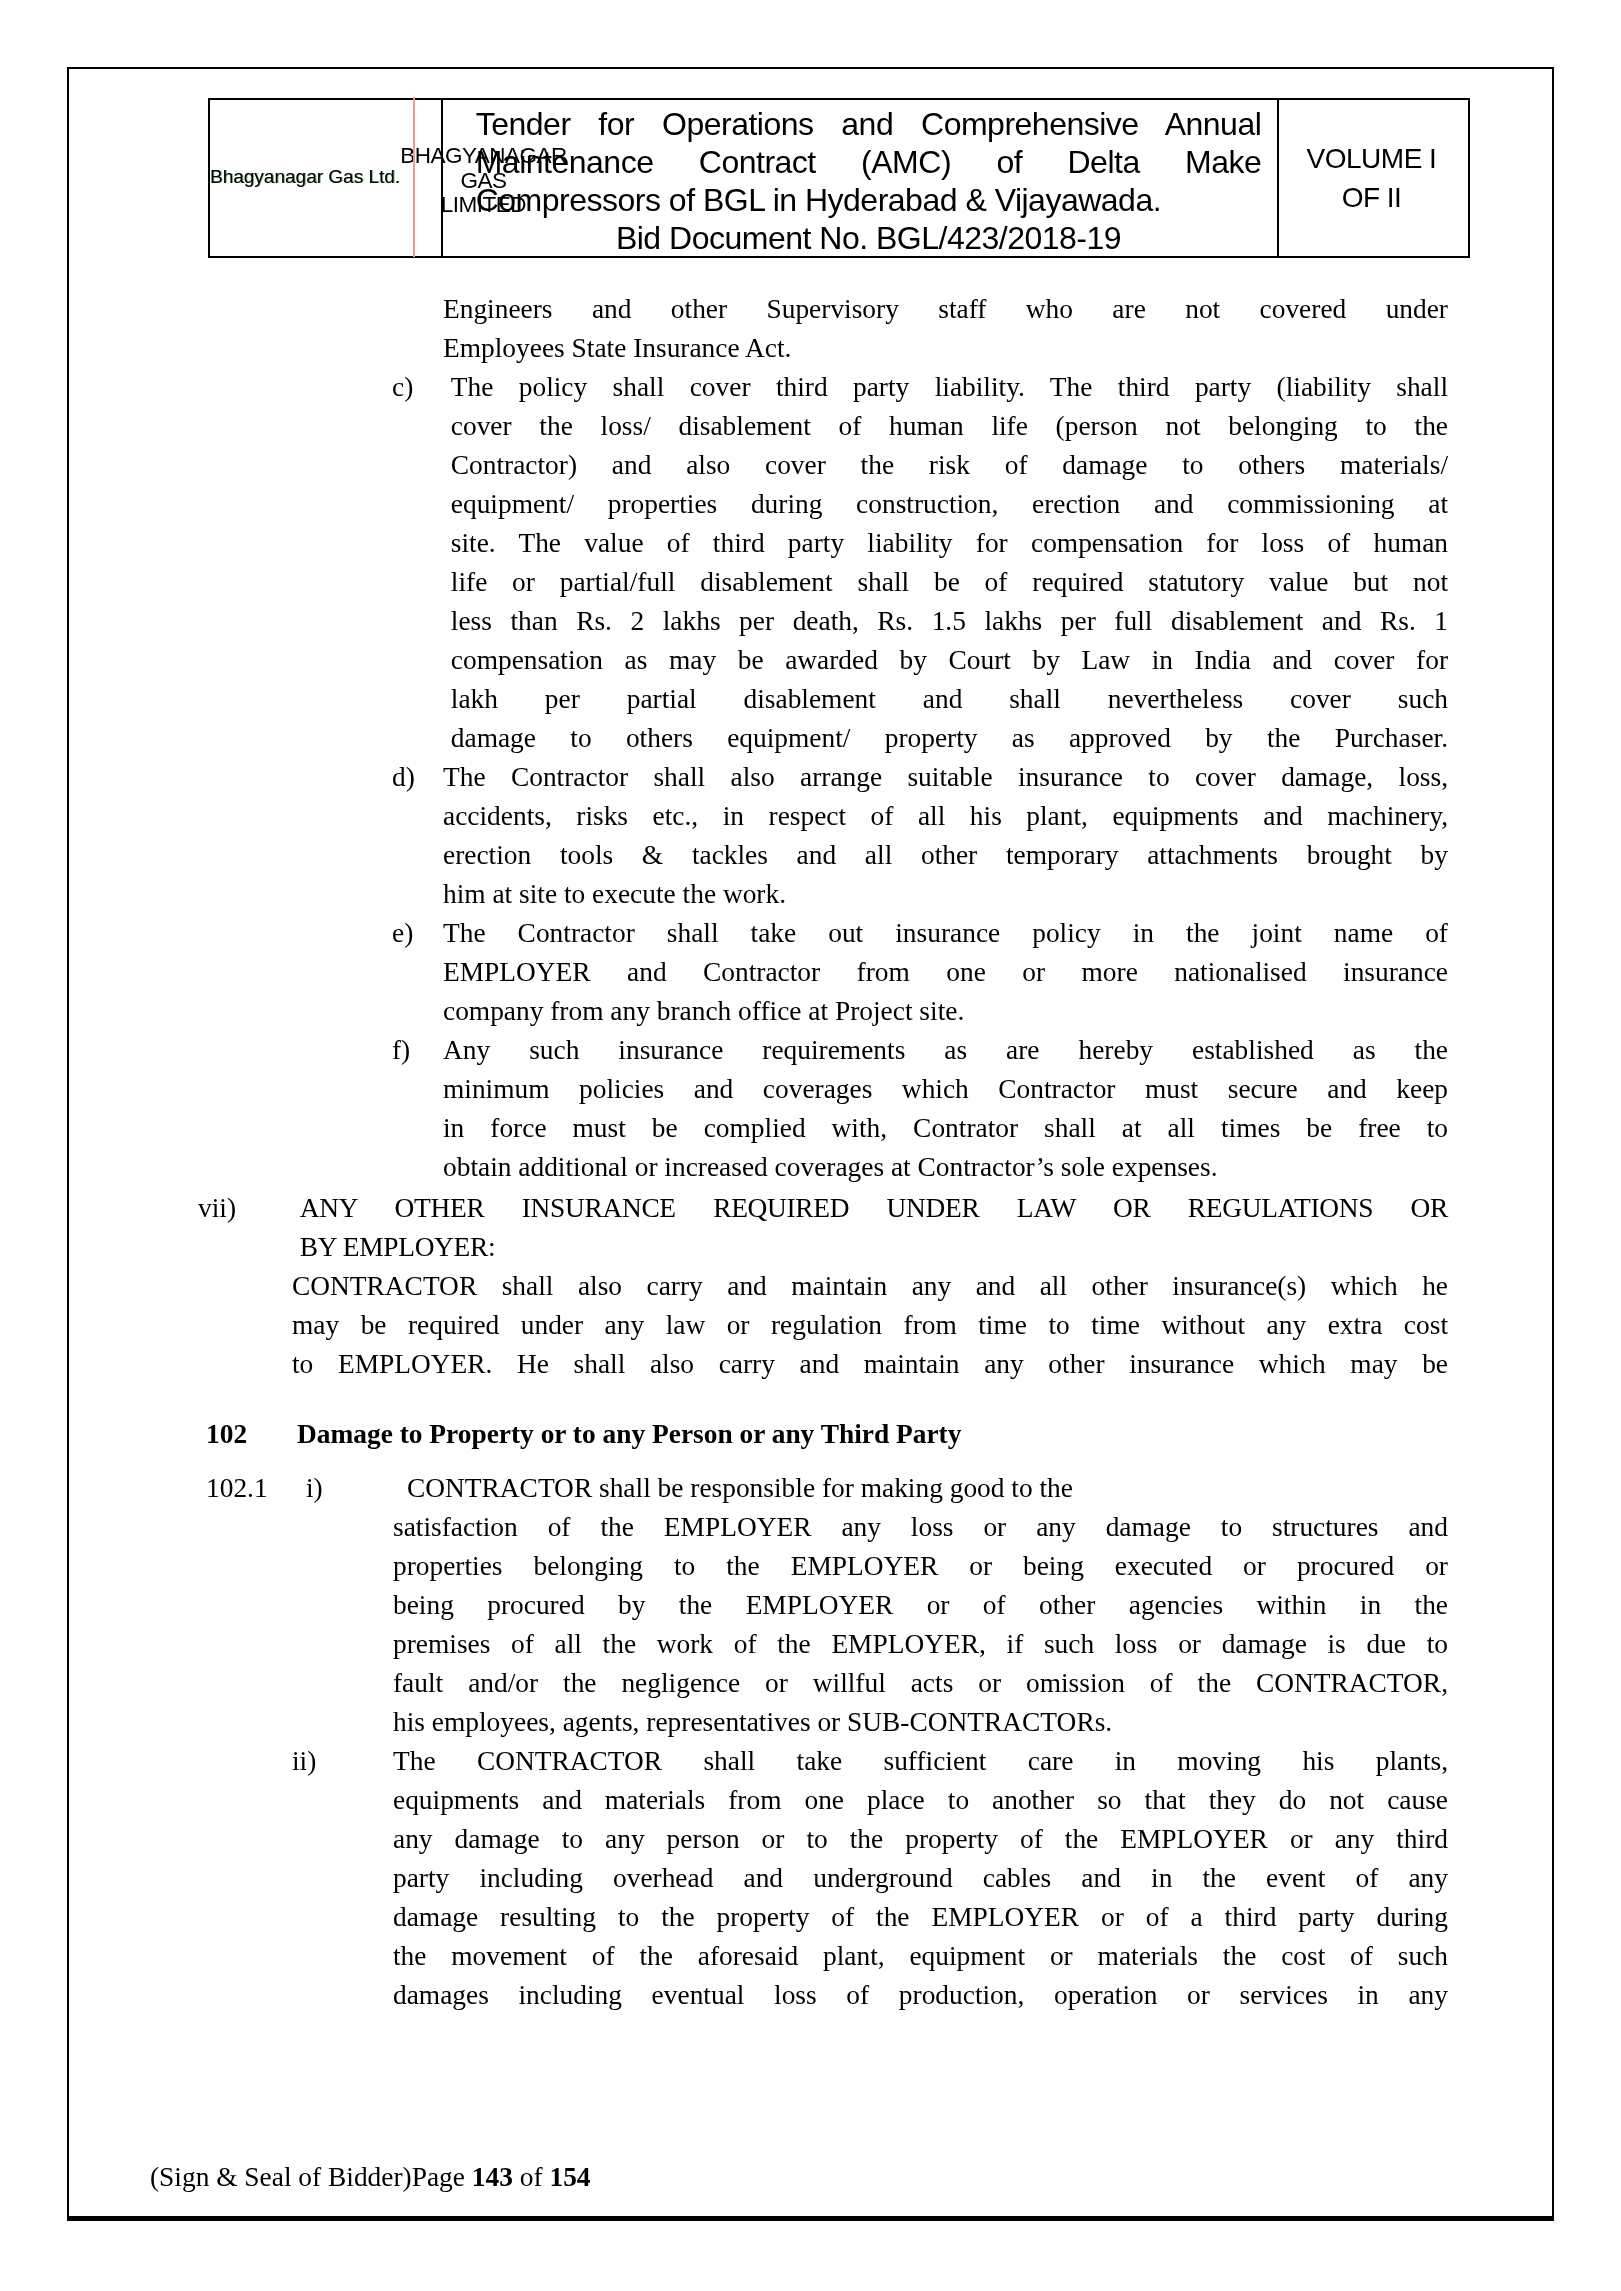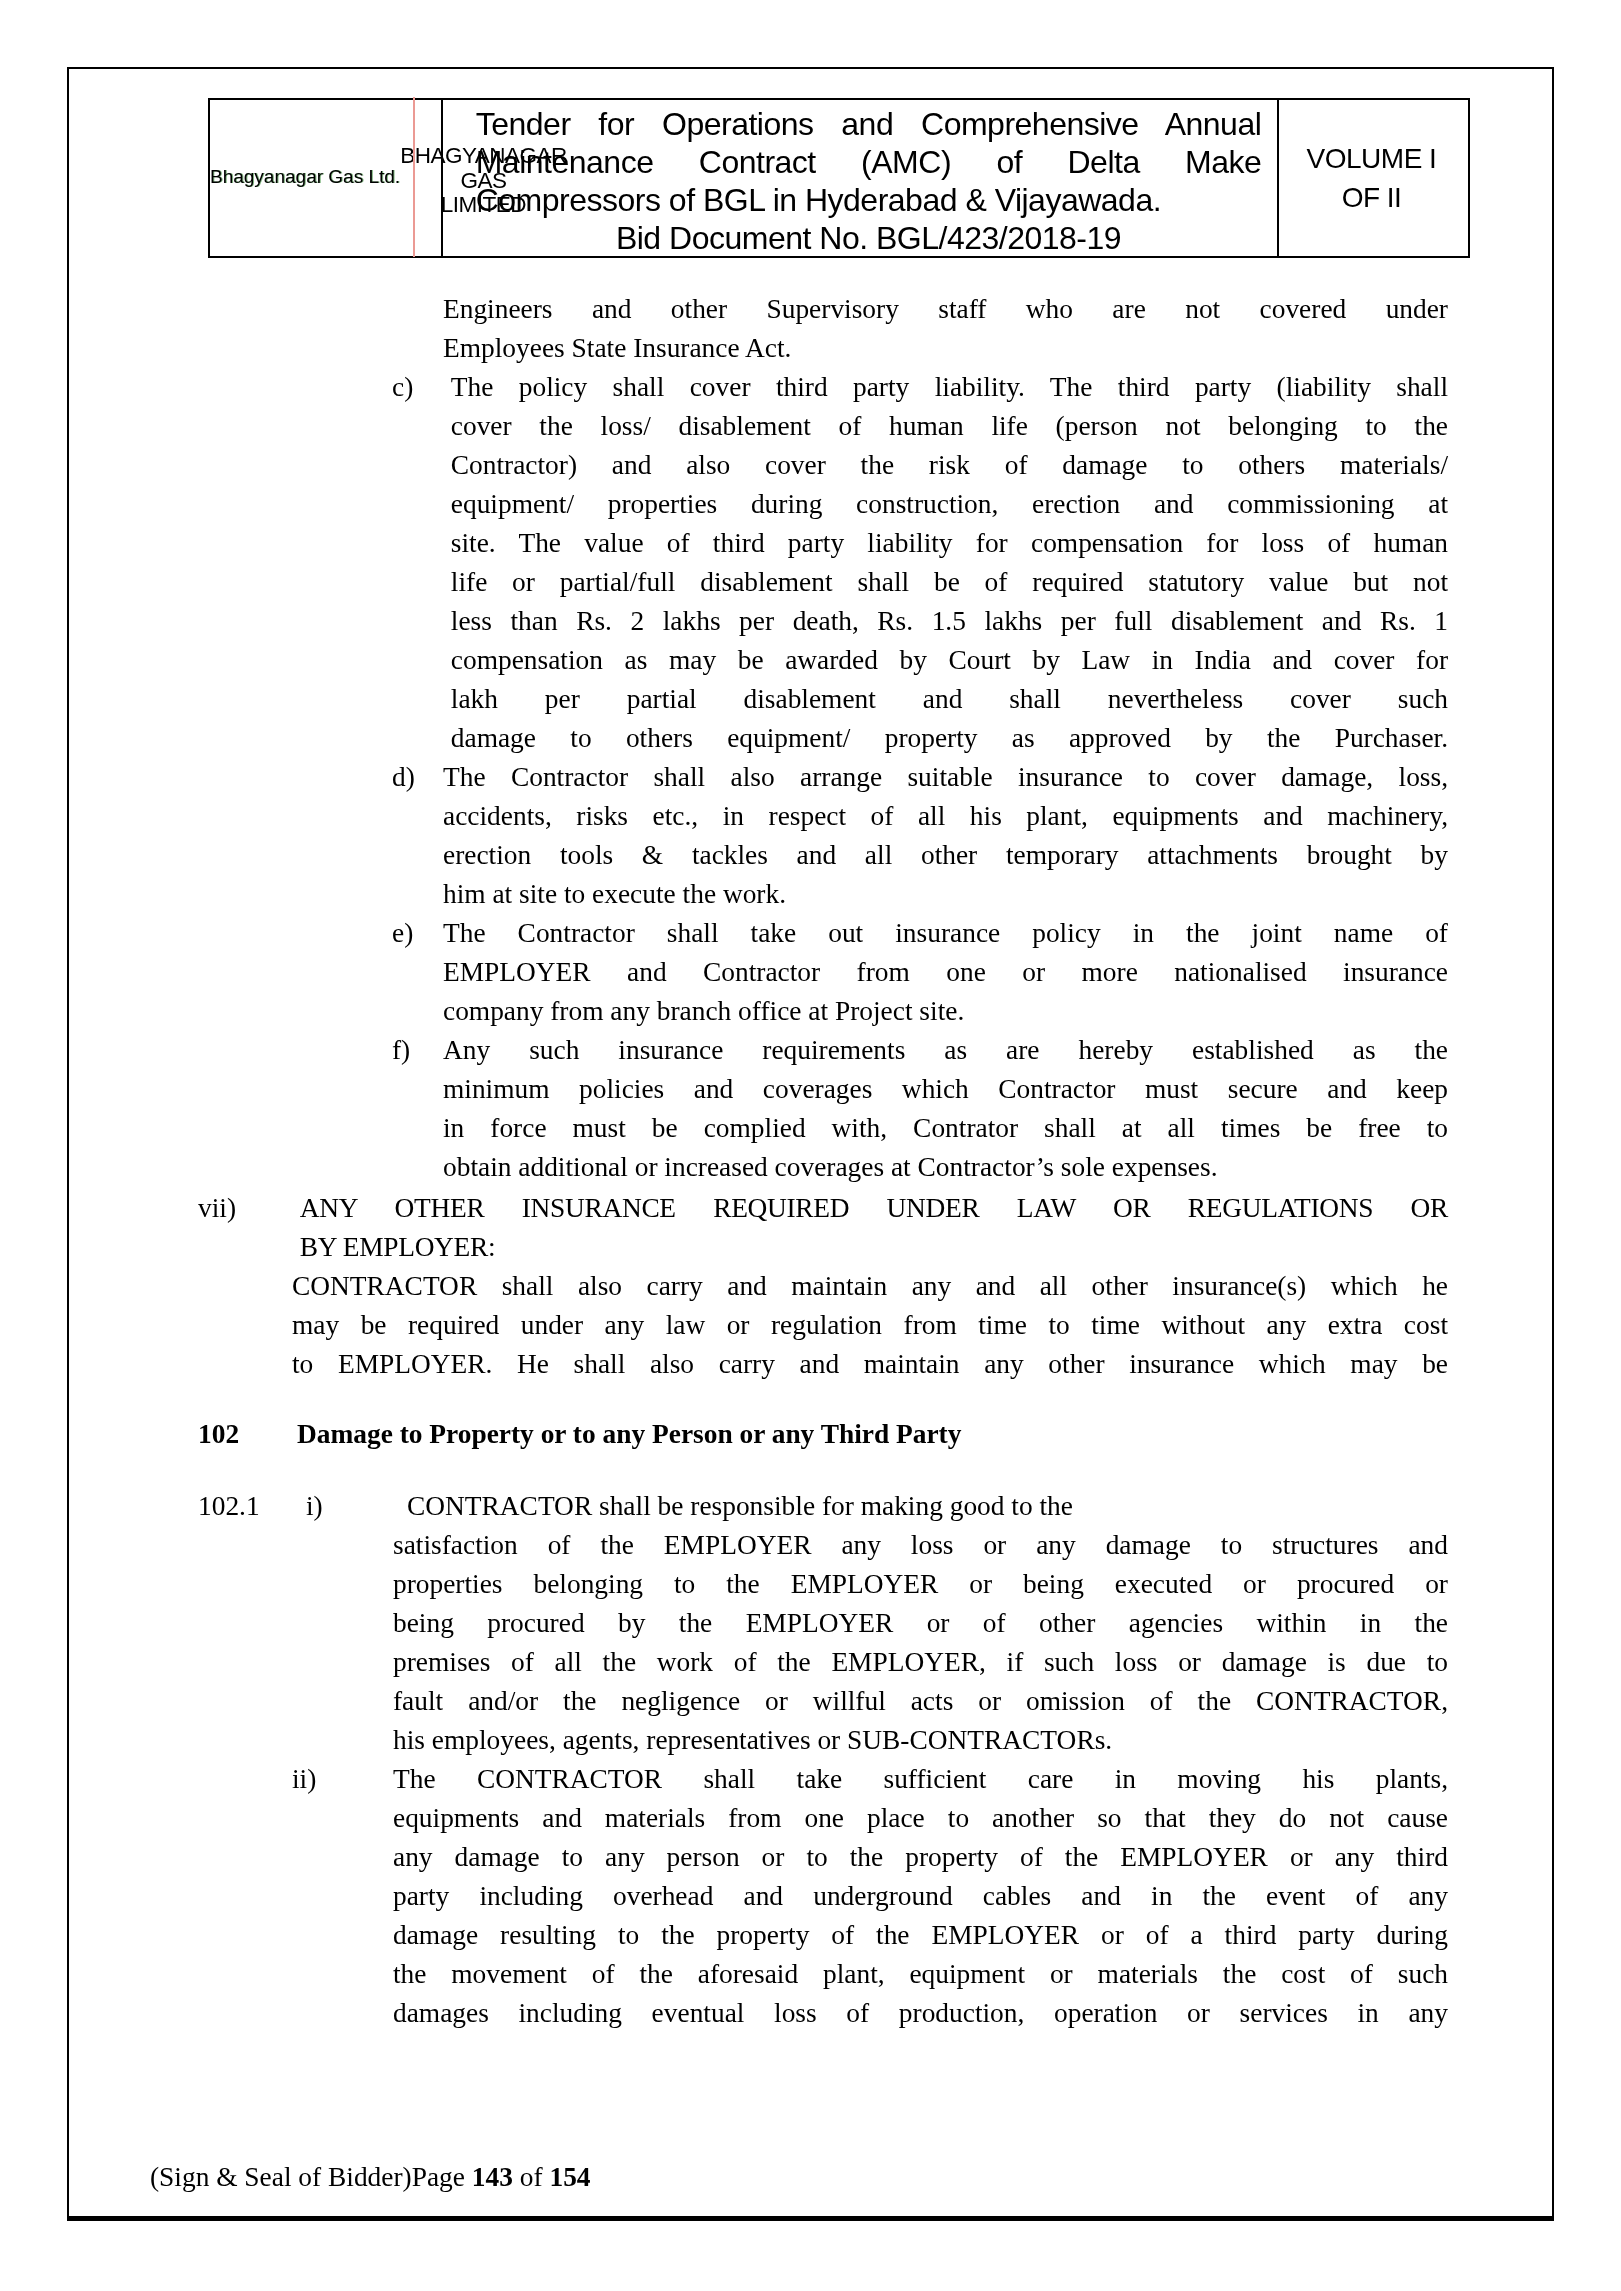--- a/index.html
+++ b/index.html
@@ -56,27 +56,27 @@
   .endline { text-align-last:left; }
   .para { position:relative; }
   .pad-item  { padding-left:245px; }  
   .pad-vii   { padding-left:94px; }   
   .pad-i     { padding-left:195px; }  
   .marker { position:absolute; top:0; }
   .m-letter { left:194px; }           
   .m-vii    { left:0; }               
   .m-i      { left:108px; }           
   .m-ii     { left:94px; }            
-  .m-num    { left:0;text-align:center; }               
+  .m-num    { left:8px;text-align:center; }               
   .indent-sm { text-indent:7.8px; }
   .sec-vii { margin-top:2px; }
   .sec-vii .heading { letter-spacing:-0.3px; }
   .sec-102 { margin-top:29px; font-weight:bold; line-height:43px; }
   .sec-102 .heading-102 { padding-left:99px; }
-  .sec-1021 { margin-top:31px; }
+  .sec-1021 { margin-top:13px; }
   .i-first { padding-left:209px; }
   
   .footer {
     position:absolute; left:150px; top:2162px; width:1298px;
     display:flex; justify-content:flex-start; font-size:27.4px;
   }
   .page-num b { font-weight:bold; }
 </style>
 </head>
 <body>

